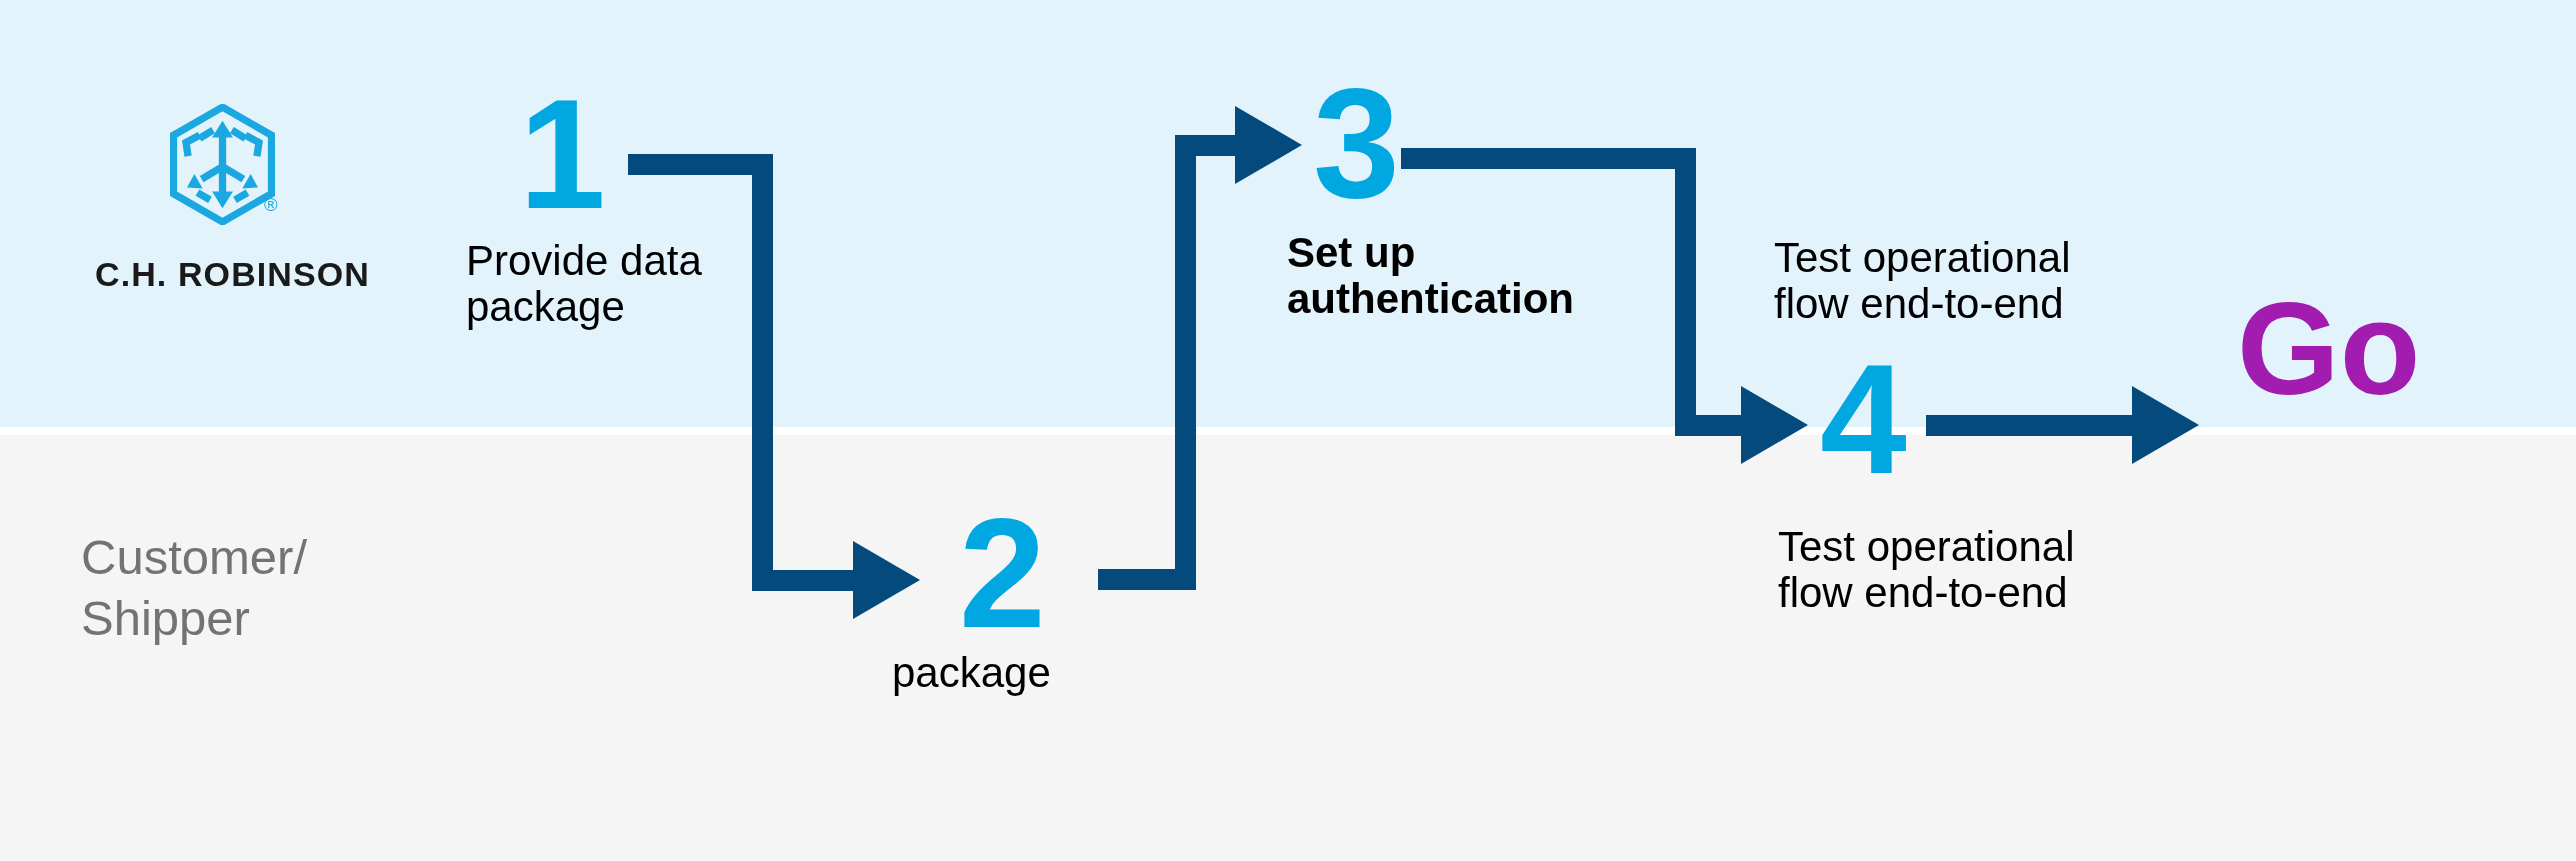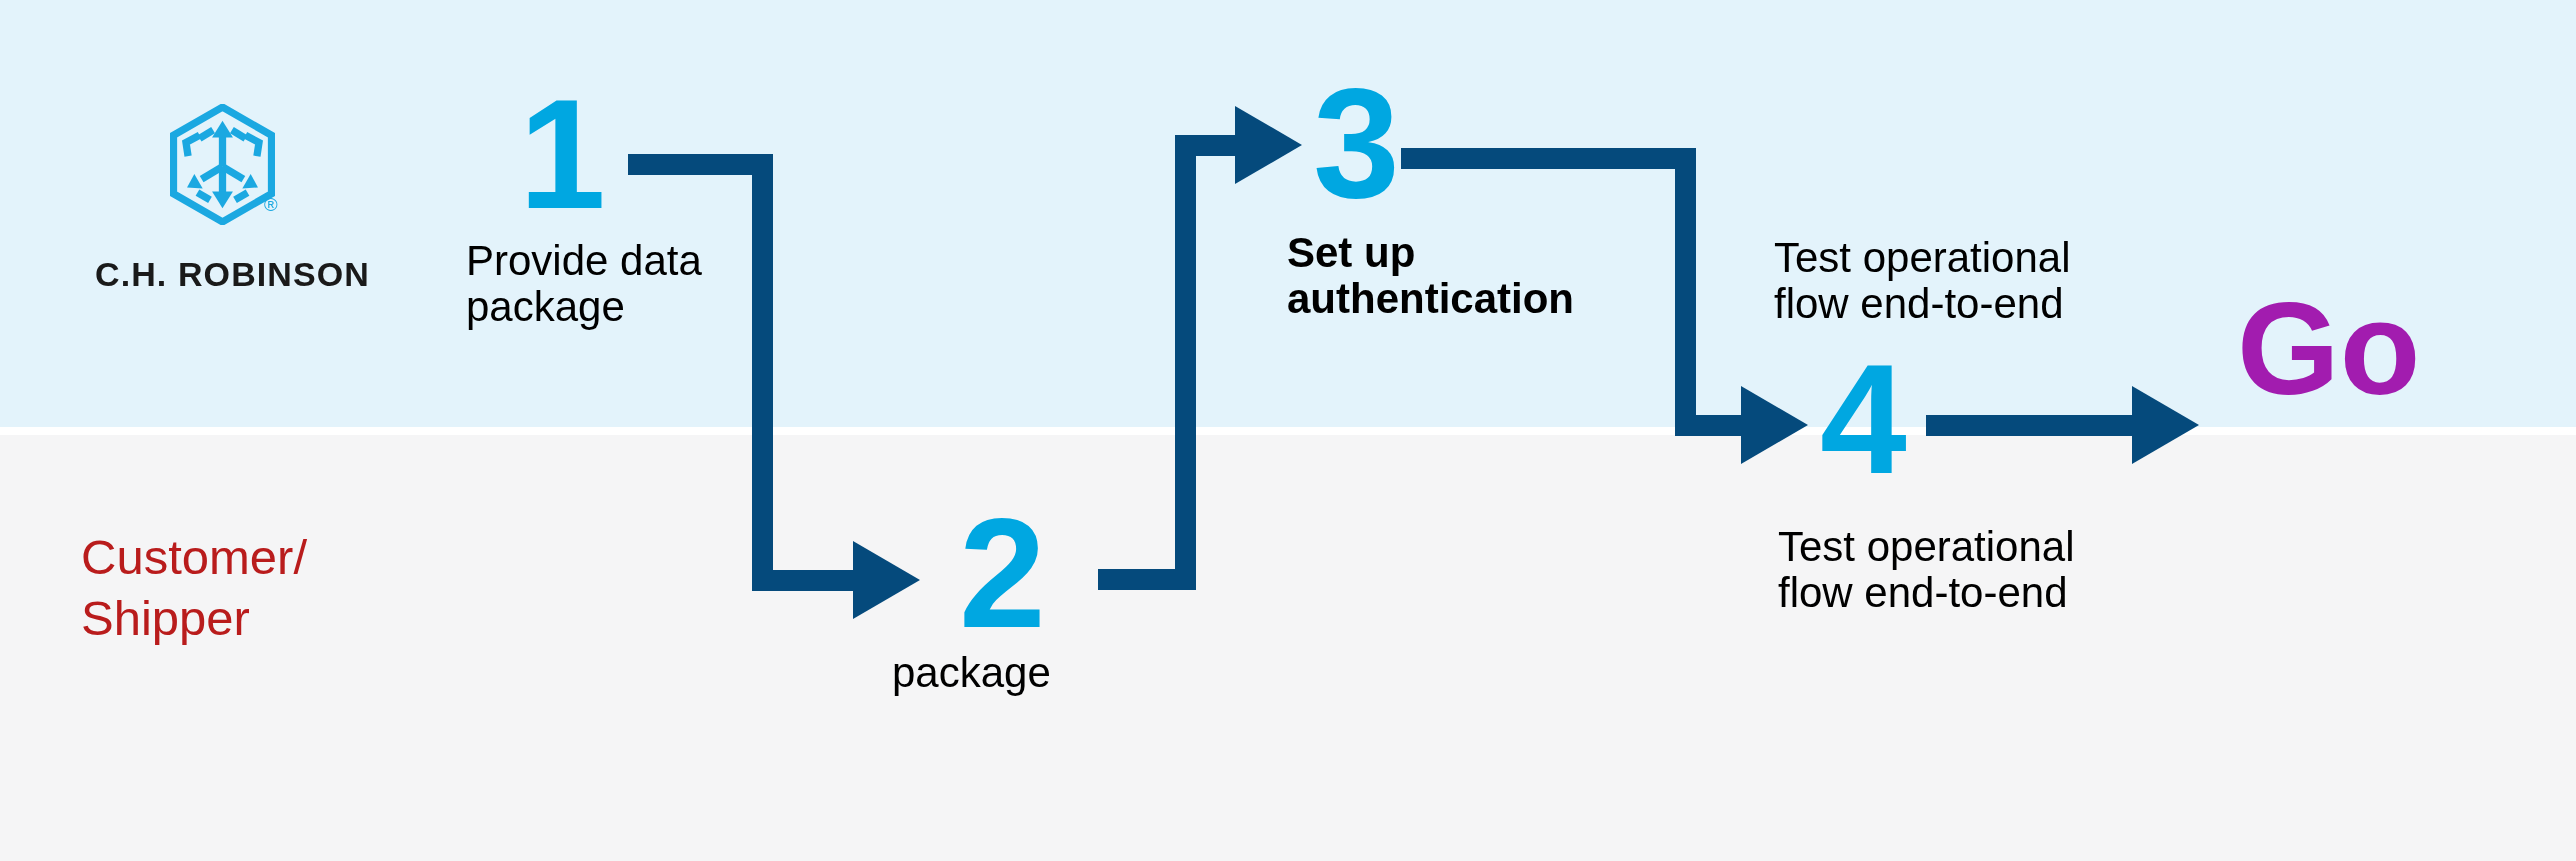--- a/index.html
+++ b/index.html
@@ -15,21 +15,21 @@
   
   .logo-icon{position:absolute;left:170px;top:104px;width:105px;height:121px;}
   .reg-mark{position:absolute;left:264px;top:196px;font-size:18.5px;color:#1BA8E1;line-height:1;}
   .wordmark{
     position:absolute;left:87px;top:255px;
     font-size:34px;font-weight:bold;letter-spacing:1.1px;color:#1A1A1A;white-space:nowrap;margin-left:8px;
   }
 
   .lane-label{
     position:absolute;left:81px;top:527px;
-    font-size:49px;line-height:61px;color:#b91c1c;
+    font-size:49px;line-height:61px;color:#737373;
   }
   .lane-label span{display:block;}
 
   .num{
     position:absolute;width:163px;text-align:center;
     font-size:156px;font-weight:bold;line-height:1;color:#00A7E1;
   }
   .num-1{left:481px;top:76px;}
   .num-2{left:921px;top:495px;}
   .num-3{left:1275px;top:65px;}

